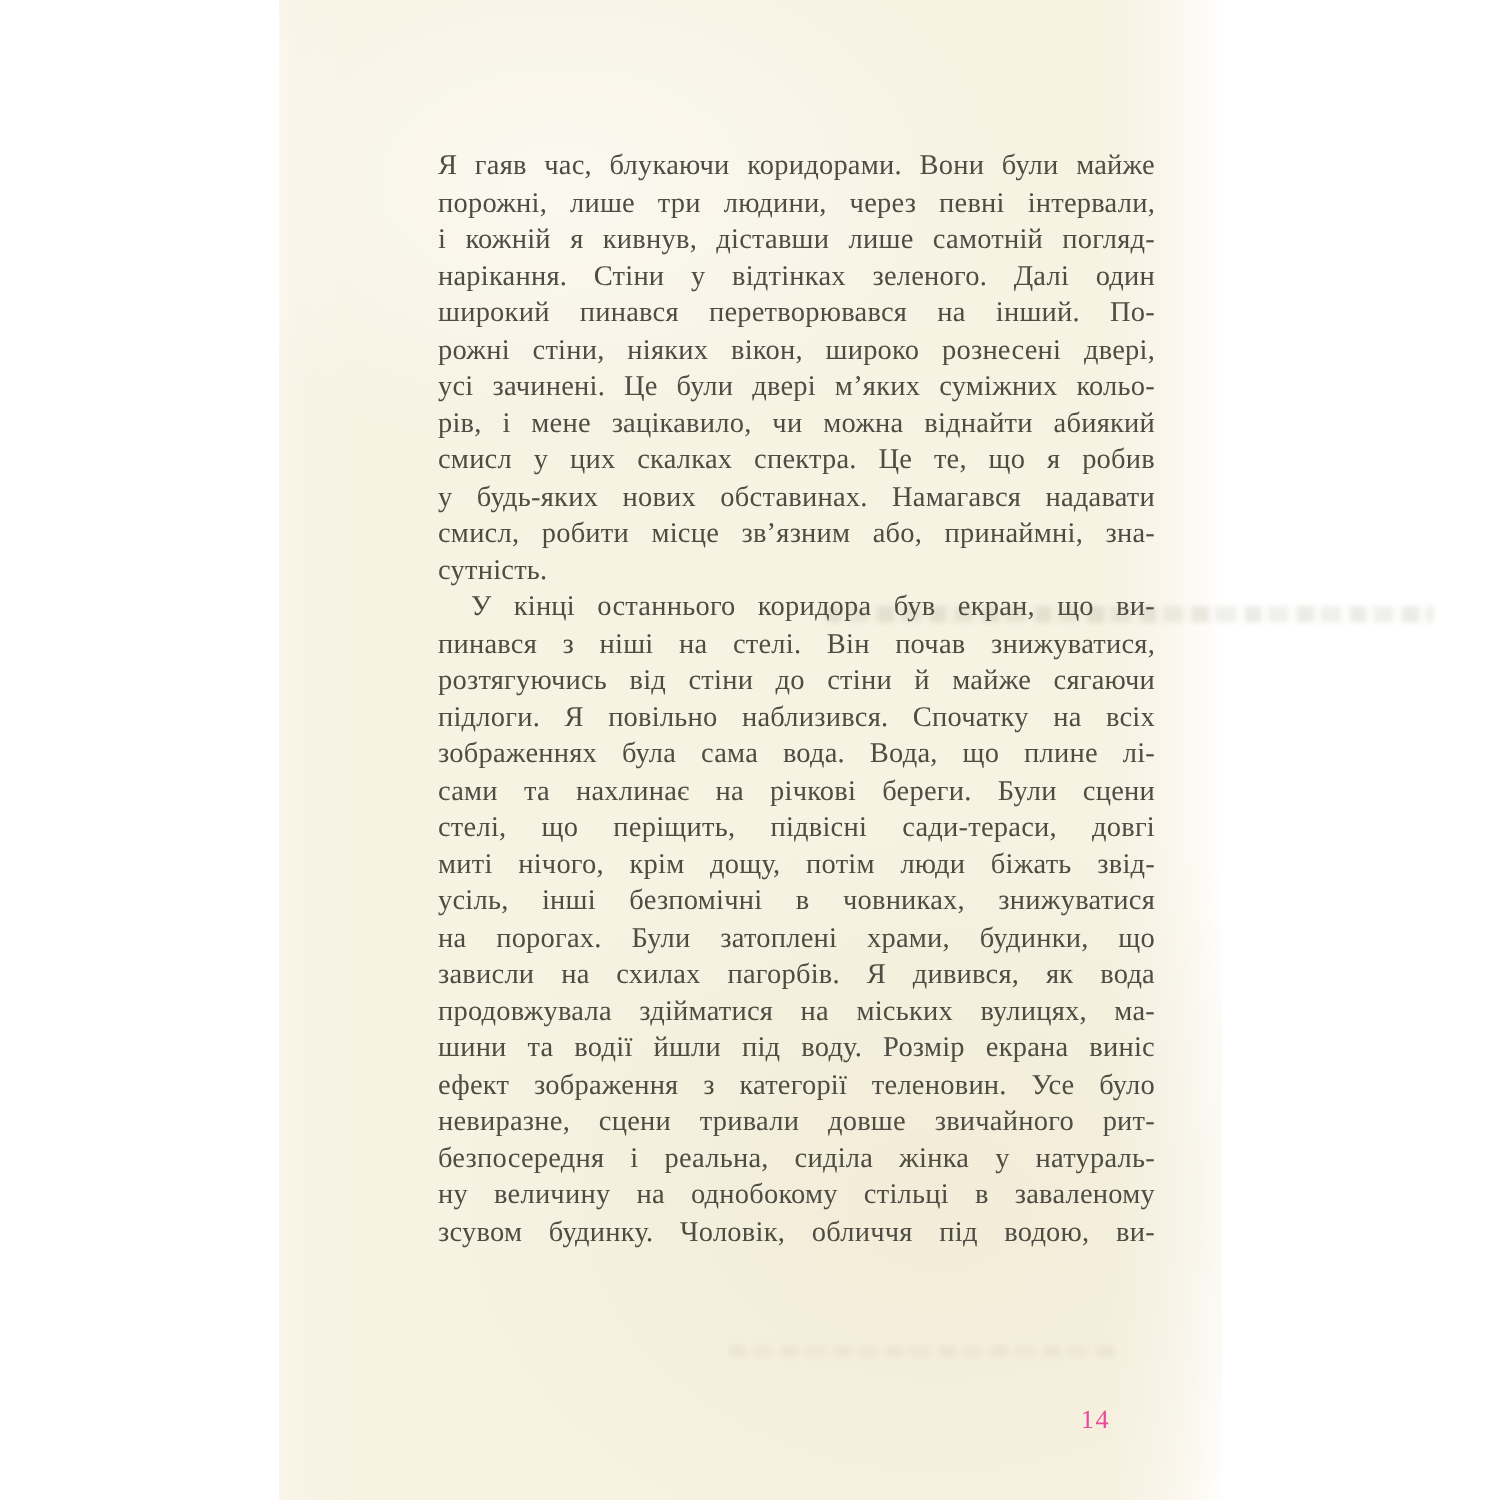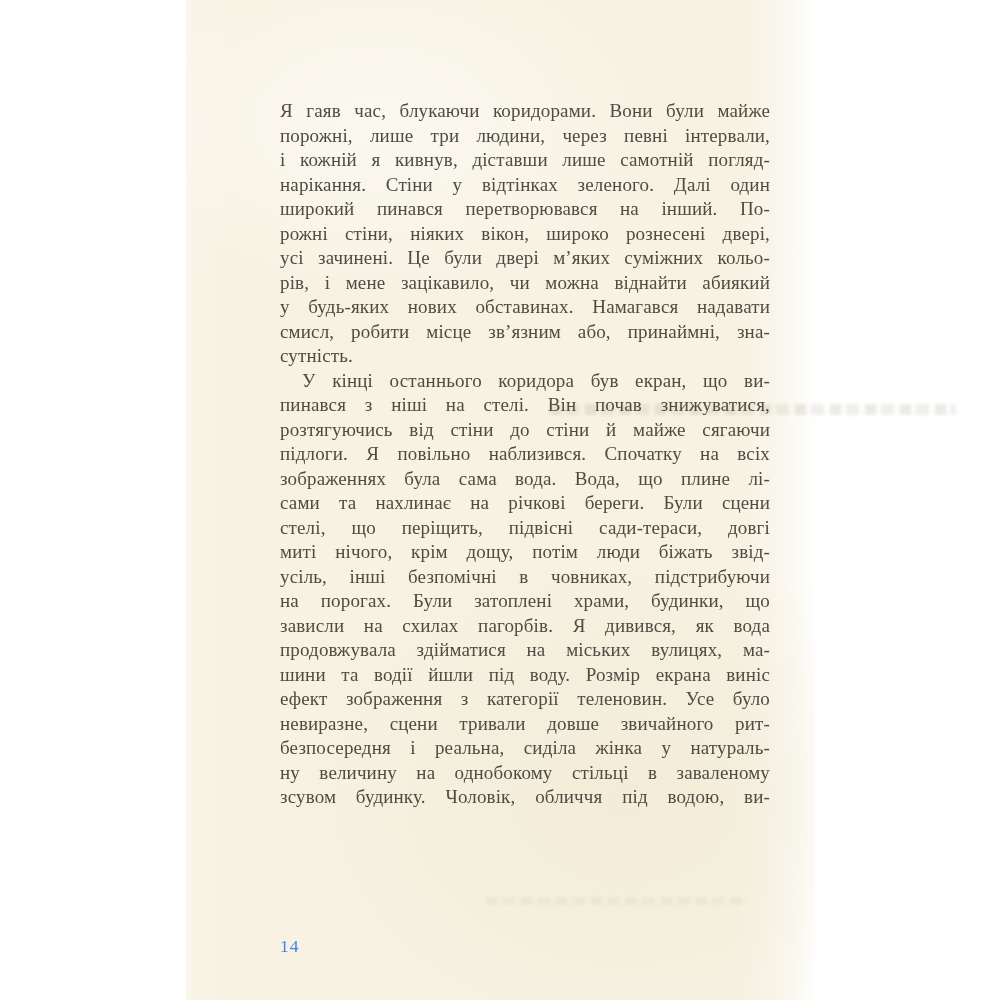--- a/index.html
+++ b/index.html
@@ -35,31 +35,32 @@
     width: 490px;
     color: #4f4c43;
     font-size: 19px;
     line-height: 24.5px;
     letter-spacing: 0.15px;
   }
   .para { margin: 0; }
   .line {
     text-align: justify;
     text-align-last: justify;
+    margin-left: 12px;
   }
   .line.indent { text-indent: 22px; }
   .line.last-left { text-align-last: left; }
   .page-number {
     position: absolute;
     left: 280px; top: 936px;
     width: 460px;
-    text-align: left;
+    text-align: right;
     font-size: 17.5px;
     letter-spacing: 1px;
-    color: #3b82f6;
+    color: #ec4899;
   }
   
   .showthrough {
     position: absolute;
     border-radius: 2px;
     filter: blur(1.7px);
     background: repeating-linear-gradient(90deg,
       rgba(146,143,120,0.40) 0 11px,
       rgba(146,143,120,0.06) 11px 16px,
       rgba(146,143,120,0.30) 16px 29px,
@@ -79,34 +80,35 @@
 <div class="text-block">
     <div class="para">
       <div class="line">Я гаяв час, блукаючи коридорами. Вони були майже</div>
       <div class="line">порожні, лише три людини, через певні інтервали,</div>
       <div class="line">і кожній я кивнув, діставши лише самотній погляд-</div>
       <div class="line">нарікання. Стіни у відтінках зеленого. Далі один</div>
       <div class="line">широкий пинався перетворювався на інший. По-</div>
       <div class="line">рожні стіни, ніяких вікон, широко рознесені двері,</div>
       <div class="line">усі зачинені. Це були двері м’яких суміжних кольо-</div>
       <div class="line">рів, і мене зацікавило, чи можна віднайти абиякий</div>
+      <div class="line">смисл у цих скалках спектра. Це те, що я робив</div>
       <div class="line">у будь-яких нових обставинах. Намагався надавати</div>
       <div class="line">смисл, робити місце зв’язним або, принаймні, зна-</div>
       <div class="line last-left">сутність.</div>
     </div>
     <div class="para">
       <div class="line indent">У кінці останнього коридора був екран, що ви-</div>
       <div class="line">пинався з ніші на стелі. Він почав знижуватися,</div>
       <div class="line">розтягуючись від стіни до стіни й майже сягаючи</div>
       <div class="line">підлоги. Я повільно наблизився. Спочатку на всіх</div>
       <div class="line">зображеннях була сама вода. Вода, що плине лі-</div>
       <div class="line">сами та нахлинає на річкові береги. Були сцени</div>
       <div class="line">стелі, що періщить, підвісні сади-тераси, довгі</div>
       <div class="line">миті нічого, крім дощу, потім люди біжать звід-</div>
-      <div class="line">усіль, інші безпомічні в човниках, підстрибуючи</div>
+      <div class="line">усіль, інші безпомічні в човниках, знижуватися</div>
       <div class="line">на порогах. Були затоплені храми, будинки, що</div>
       <div class="line">зависли на схилах пагорбів. Я дивився, як вода</div>
       <div class="line">продовжувала здійматися на міських вулицях, ма-</div>
       <div class="line">шини та водії йшли під воду. Розмір екрана виніс</div>
       <div class="line">ефект зображення з категорії теленовин. Усе було</div>
       <div class="line">невиразне, сцени тривали довше звичайного рит-</div>
       <div class="line">безпосередня і реальна, сиділа жінка у натураль-</div>
       <div class="line">ну величину на однобокому стільці в заваленому</div>
       <div class="line">зсувом будинку. Чоловік, обличчя під водою, ви-</div>
     </div>

